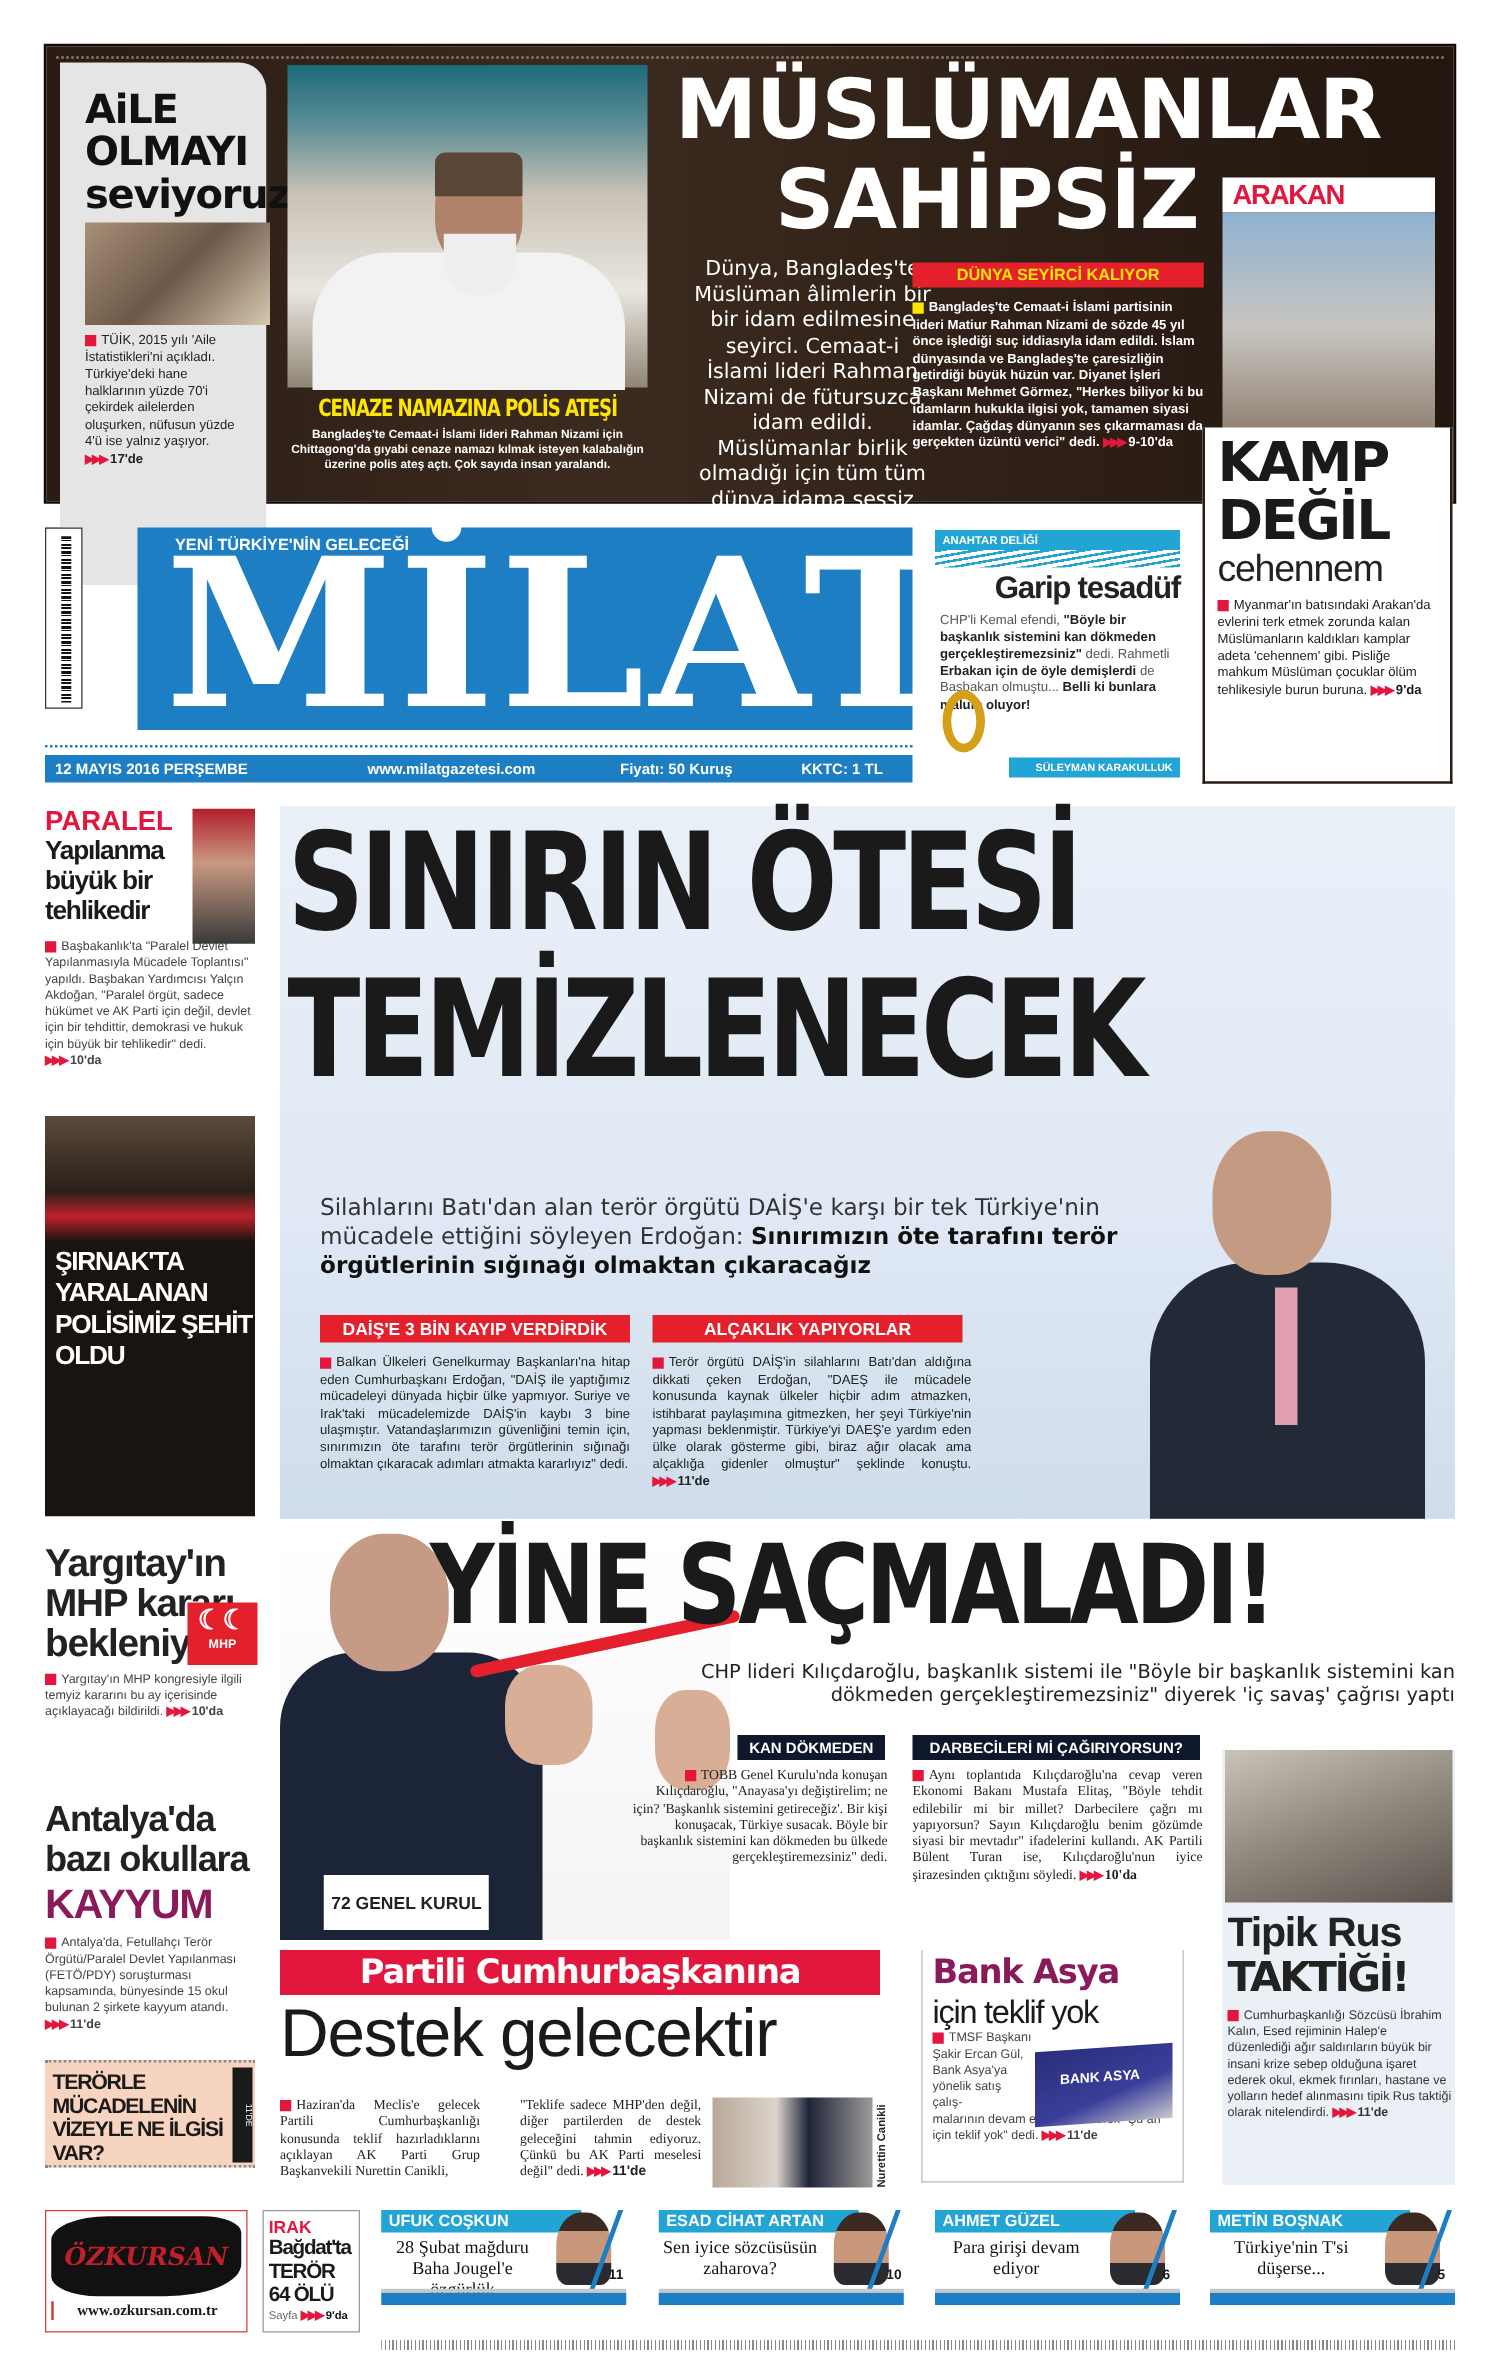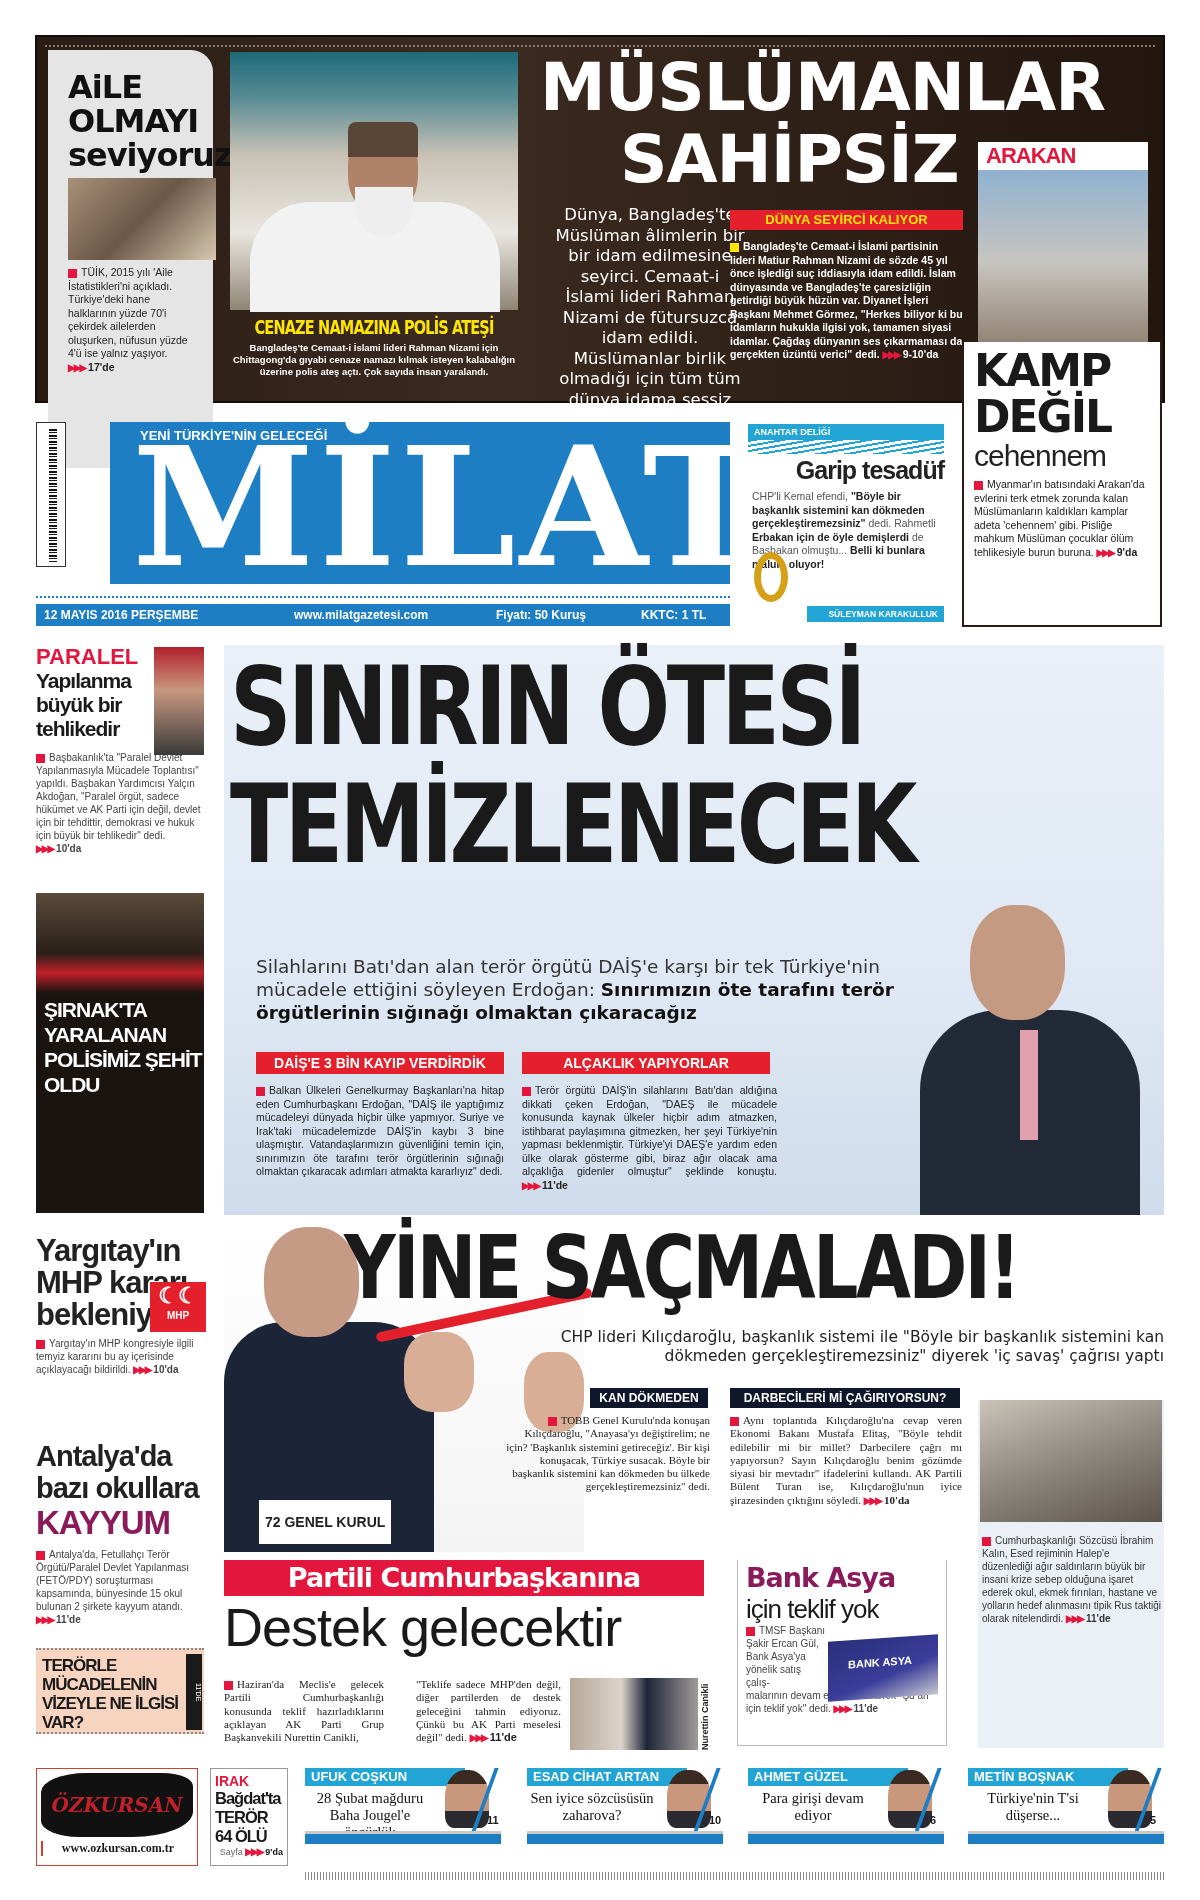--- a/index.html
+++ b/index.html
@@ -129,21 +129,21 @@
 #bankAsya .photo{position:absolute;left:90px;top:78px;width:110px;height:60px;background:linear-gradient(160deg,#2a2e7a,#3a3e9a 60%,#c8c8d0);color:#fff;font-weight:bold;font-size:11px;padding:18px 0 0 20px;transform:skewY(-4deg)}
 #bankAsya p{font-size:10px;line-height:13px;color:#444;width:80px;margin-top:0}
 #bankAsya p.full{width:auto;margin-top:0}
 
 #ozkursan{left:36px;top:1768px;width:162px;height:98px;border:1px solid #d04030;padding:4px}
 #ozkursan .map{height:64px;background:#111;border-radius:30% 20% 40% 25%;color:#c0202a;font-family:"DejaVu Serif",serif;font-weight:bold;font-style:italic;font-size:20px;text-align:center;line-height:64px}
 #ozkursan .url{font-family:"Liberation Serif",serif;font-size:12px;font-weight:bold;text-align:center;margin-top:4px;border-left:2px solid #d04030}
 #irak{left:210px;top:1768px;width:78px;height:98px;border:1px solid #999;padding:4px}
 #irak .k{color:#e3173e;font-weight:bold;font-size:14px}
 #irak h3{font-weight:bold;font-size:16.5px;line-height:19px;letter-spacing:-1px}
-#irak .s{font-size:9px;text-align:right;color:#666}
+#irak .s{font-size:9px;color:#666}
 .colBox{width:196px;height:78px;top:1768px}
 .colBox .name{position:absolute;left:0;top:0;width:160px;height:18px;background:#22a4d4;color:#fff;font-weight:bold;font-size:13px;line-height:18px;padding-left:6px}
 .colBox .headline{position:absolute;left:0;top:22px;width:130px;text-align:center;font-family:"Liberation Serif",serif;font-size:14.5px;line-height:17px;color:#111}
 .colBox .face{position:absolute;left:140px;top:2px;width:44px;height:58px;border-radius:45% 45% 20% 20%;background:linear-gradient(180deg,#3a2a22 0 25%,#c9987c 25% 70%,#2a2a30 70%)}
 .colBox .slash{position:absolute;left:178px;top:0;width:4px;height:64px;background:#1d7ec4;transform:skewX(-20deg)}
 .colBox .pg{position:absolute;left:182px;top:46px;font-weight:bold;font-size:11px}
 .colBox .bot{position:absolute;left:0;top:66px;width:196px;height:10px;background:#1d7ec4}
 .colBox .bot:before{content:"";position:absolute;left:0;top:-3px;width:196px;height:3px;background:#c8c8c8}
 #barcodeLine{left:305px;top:1872px;width:860px;height:8px;background:repeating-linear-gradient(90deg,#888 0 1px,#fff 1px 3px)}
 </style>
@@ -285,20 +285,21 @@
 <div id="yine" class="abs">YİNE SAÇMALADI!</div>
 <div id="chpDeck" class="abs">CHP lideri Kılıçdaroğlu, başkanlık sistemi ile "Böyle bir başkanlık sistemini kan dökmeden gerçekleştiremezsiniz" diyerek 'iç savaş' çağrısı yaptı</div>
 <div id="kanTag" class="abs blackTag">KAN DÖKMEDEN</div>
 <div id="darbeTag" class="abs blackTag">DARBECİLERİ Mİ ÇAĞIRIYORSUN?</div>
 <div id="kanBody" class="abs serif"><span class="sq"></span><span>TOBB Genel Kurulu'nda konuşan Kılıçdaroğlu, "Anayasa'yı değiştirelim; ne için? 'Başkanlık sistemini getireceğiz'. Bir kişi konuşacak, Türkiye susacak. Böyle bir başkanlık sistemini kan dökmeden bu ülkede gerçekleştiremezsiniz" dedi.</span></div>
 <div id="darbeBody" class="abs serif"><span class="sq"></span><span>Aynı toplantıda Kılıçdaroğlu'na cevap veren Ekonomi Bakanı Mustafa Elitaş, "Böyle tehdit edilebilir mi bir millet? Darbecilere çağrı mı yapıyorsun? Sayın Kılıçdaroğlu benim gözümde siyasi bir mevtadır" ifadelerini kullandı. AK Partili Bülent Turan ise, Kılıçdaroğlu'nun iyice şirazesinden çıktığını söyledi.</span> <span class="arr">▶▶▶</span><span class="ref">10'da</span></div>
 
 <div id="rusArea" class="abs"></div>
 <div id="rusPhoto" class="abs"></div>
 <div id="tipik" class="abs">
+  <h3><span>Tipik Rus</span><b>TAKTİĞİ!</b></h3>
   <p><span class="sq"></span><span>Cumhurbaşkanlığı Sözcüsü İbrahim Kalın, Esed rejiminin Halep'e düzenlediği ağır saldırıların büyük bir insani krize sebep olduğuna işaret ederek okul, ekmek fırınları, hastane ve yolların hedef alınmasını tipik Rus taktiği olarak nitelendirdi.</span> <span class="arr">▶▶▶</span><span class="ref">11'de</span></p>
 </div>
 
 <div id="partiliTag" class="abs">Partili Cumhurbaşkanına</div>
 <div id="destek" class="abs">Destek gelecektir</div>
 <div id="partiliCol1" class="abs serif"><span class="sq"></span><span>Haziran'da Meclis'e gelecek Partili Cumhurbaşkanlığı konusunda teklif hazırladıklarını açıklayan AK Parti Grup Başkanvekili Nurettin Canikli,</span></div>
 <div id="partiliCol2" class="abs serif"><span>"Teklife sadece MHP'den değil, diğer partilerden de destek geleceğini tahmin ediyoruz. Çünkü bu AK Parti meselesi değil" dedi.</span> <span class="arr">▶▶▶</span><span class="ref" style="font-family:'Liberation Sans',sans-serif">11'de</span></div>
 <div id="canikliPhoto" class="abs"></div>
 <div id="canikliName" class="abs">Nurettin Canikli</div>
 

